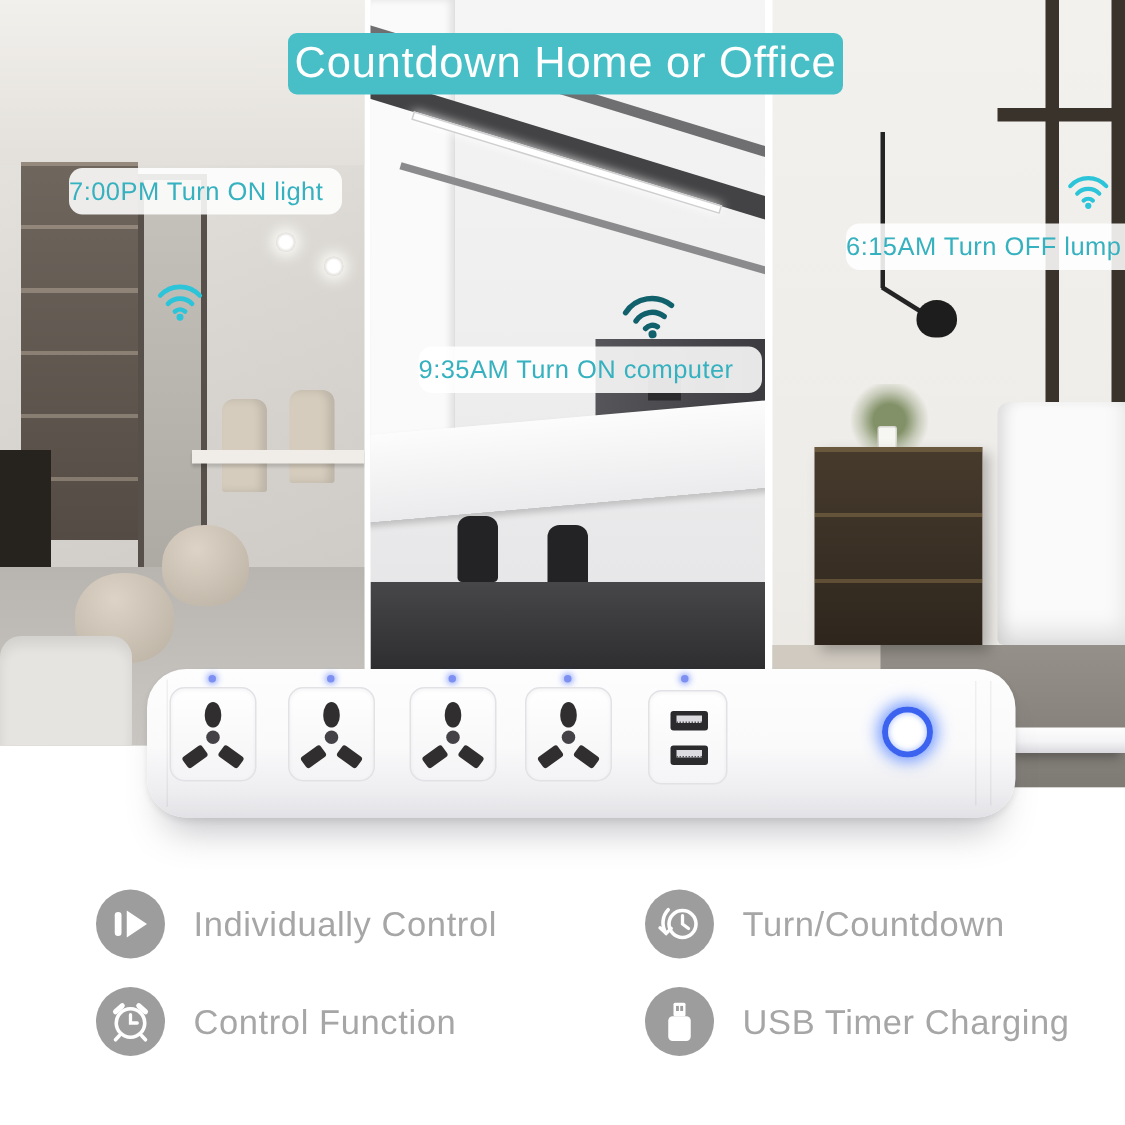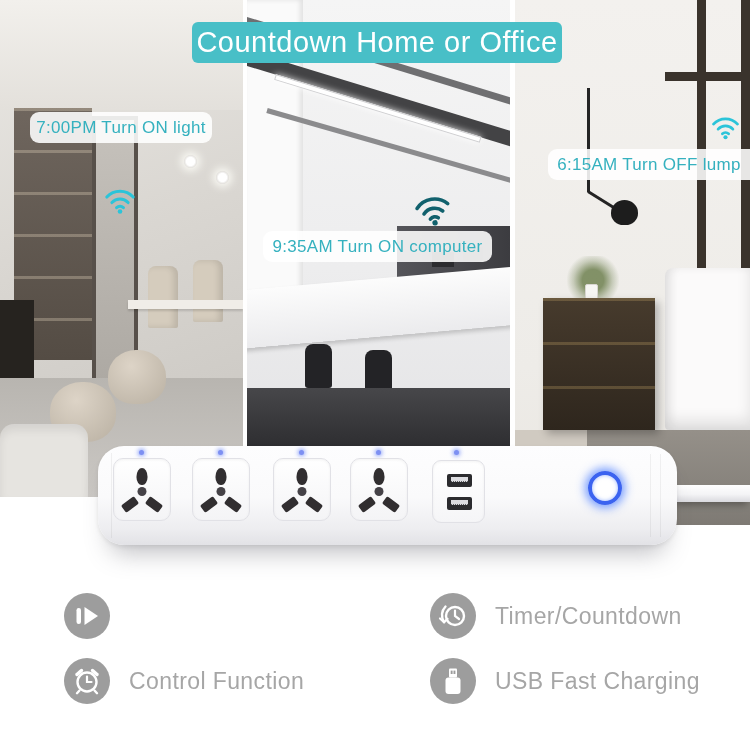--- a/index.html
+++ b/index.html
@@ -61,22 +61,22 @@
   .rp-stand{left:28px;top:298px;width:112px;height:132px;
     background:repeating-linear-gradient(180deg,rgba(198,166,104,.28) 0 3px,rgba(0,0,0,0) 3px 44px),
                linear-gradient(180deg,#473b2d,#2e261d);box-shadow:4px 4px 8px rgba(0,0,0,.25);}
   .rp-floor{left:0;top:430px;width:100%;height:95px;background:linear-gradient(#959089,#7e7a74);}
   .rp-rug{left:0;top:430px;width:72px;height:95px;background:#d0cac1;}
 
   
   .banner{position:absolute;left:192px;top:22px;width:370px;height:41px;border-radius:6px;
     background:var(--accent-teal,#48bfc7);color:#ffffff;font-size:29px;line-height:41px;text-align:center;
     letter-spacing:.5px;z-index:6;}
-  .caption{position:absolute;height:31px;line-height:31px;text-align:center;border-radius:9px;
-    background:rgba(255,255,255,.88);color:var(--caption-teal,#35b1bf);font-size:17px;letter-spacing:.3px;z-index:5;}
+  .caption{position:absolute;height:31px;line-height:31px;text-align:left;border-radius:9px;
+    background:rgba(255,255,255,.88);color:var(--caption-teal,#35b1bf);font-size:17px;letter-spacing:.3px;z-index:5;margin-left:16px;}
   .cap1{left:30px;top:112px;width:182px;}
   .cap2{left:263px;top:231px;width:229px;}
   .cap3{left:548px;top:149px;width:202px;border-radius:9px 0 0 9px;}
   .wifi{position:absolute;z-index:5;color:var(--wifi-cyan,#2bc4d9);}
   .wifi1{left:103px;top:186px;width:34px;}
   .wifi2{left:413px;top:193px;width:40px;color:var(--wifi-dark,#11616d);transform:rotate(-9deg);}
   .wifi3{left:710px;top:114px;width:31px;}
 
   
   .strip{position:absolute;left:98px;top:446px;width:579px;height:99px;border-radius:26px;z-index:8;
@@ -236,31 +236,32 @@
   </div>
 
   <div class="features">
     <div class="feature">
       <span class="f-icon">
         <svg viewBox="0 0 46 46">
             <rect x="12.5" y="15" width="4.5" height="16" rx="2.2" fill="#fff"></rect>
             <path d="M20.5 14 L34 23 L20.5 32 Z" fill="#fff"></path>
           </svg>
       </span>
+      <span class="f-label">Individually Control</span>
     </div>
     <div class="feature">
       <span class="f-icon">
         <svg viewBox="0 0 46 46" fill="none" stroke="#fff" stroke-linecap="round">
           <circle cx="25" cy="23" r="9" stroke-width="2.4"></circle>
           <path d="M25 17.5 V23 L29 26" stroke-width="2.2"></path>
           <path d="M14 29 A 12.5 12.5 0 0 1 15.5 13.5" stroke-width="2.4"></path>
           <path d="M10 25.5 L14.1 29.3 L17.5 25.9" stroke-width="2.2"></path>
         </svg>
       </span>
-      <span class="f-label">Timer/Countdown</span>
+      <span class="f-label">Turn/Countdown</span>
     </div>
     <div class="feature">
       <span class="f-icon">
         <svg viewBox="0 0 46 46" fill="none" stroke="#fff" stroke-linecap="round">
           <circle cx="23" cy="24" r="9.5" stroke-width="2.4"></circle>
           <path d="M23 18.5 V24 H27.5" stroke-width="2.2"></path>
           <path d="M13 16.5 L17.5 12.5" stroke-width="3.4"></path>
           <path d="M33 16.5 L28.5 12.5" stroke-width="3.4"></path>
           <path d="M15.5 32.5 L13 35.2" stroke-width="2.4"></path>
           <path d="M30.5 32.5 L33 35.2" stroke-width="2.4"></path>
@@ -270,17 +271,17 @@
     </div>
     <div class="feature">
       <span class="f-icon">
         <svg viewBox="0 0 46 46">
           <rect x="15.5" y="19.5" width="15" height="16.5" rx="3" fill="#fff"></rect>
           <rect x="19" y="10.5" width="8" height="9" rx="1" fill="#fff"></rect>
           <rect x="20.7" y="12.6" width="1.9" height="3.4" fill="#9d9d9d"></rect>
           <rect x="23.5" y="12.6" width="1.9" height="3.4" fill="#9d9d9d"></rect>
         </svg>
       </span>
-      <span class="f-label">USB Fast Charging</span>
+      <span class="f-label">USB Timer Charging</span>
     </div>
   </div>
 
 </div>
 
 </body></html>

